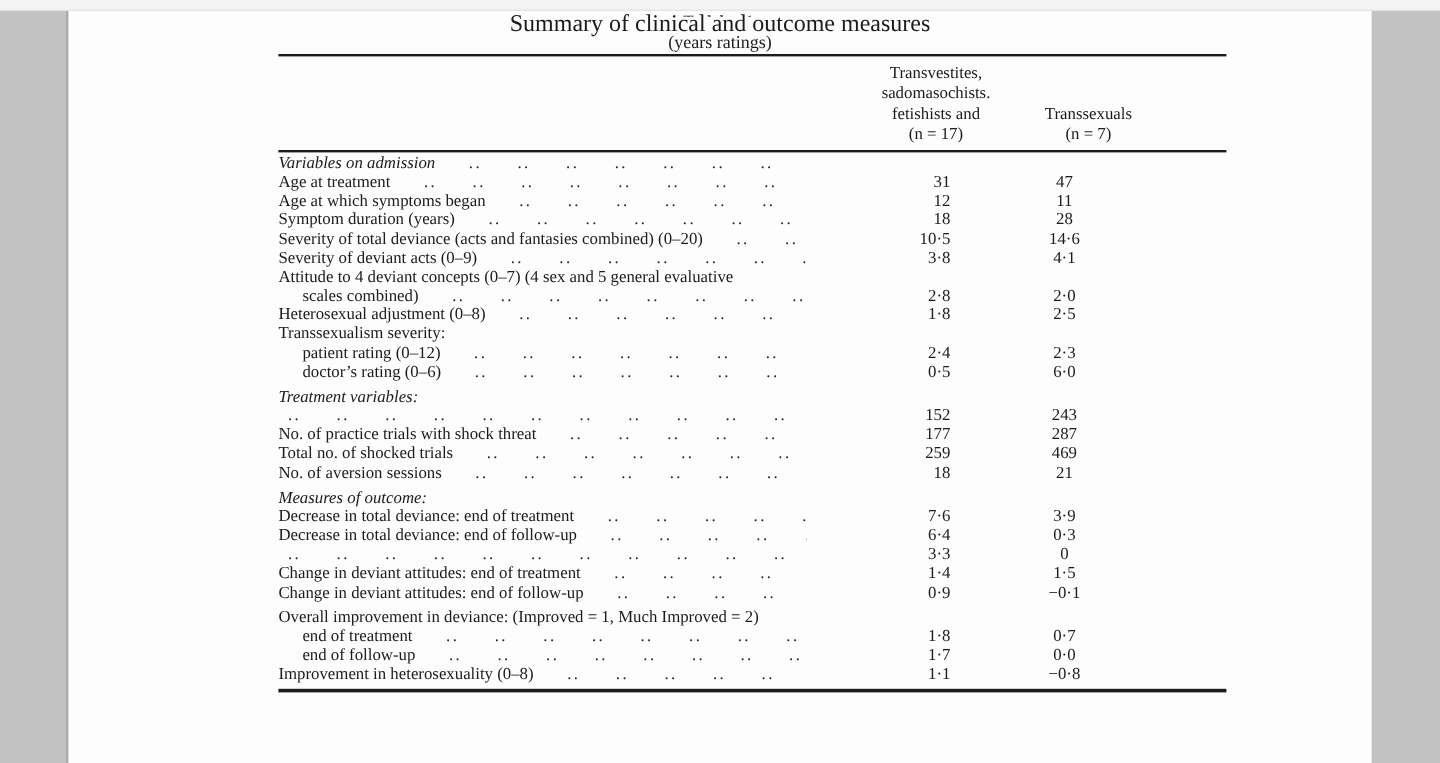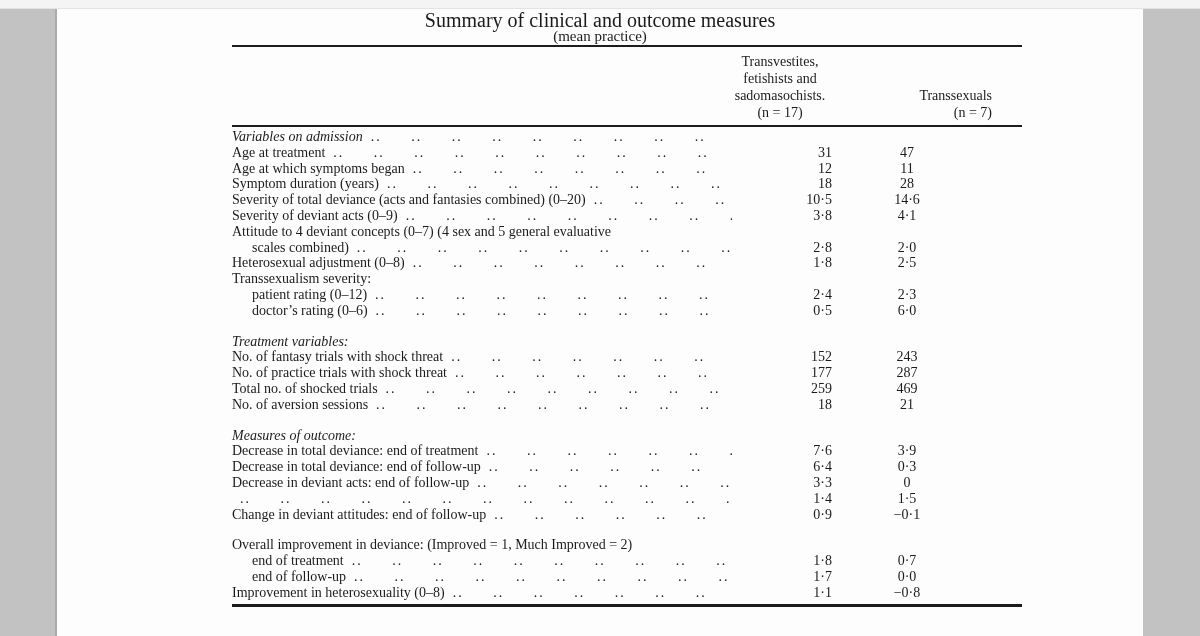--- a/index.html
+++ b/index.html
@@ -15,25 +15,25 @@
 
   .titleblock { position:absolute; left:0; top:3px; width:100%; text-align:center; }
   .title-main { font-size:20px; line-height:16px; }
   .title-sub  { font-size:15px; line-height:16px; }
 
   .datatable { position:absolute; left:175px; top:36px; width:790px; }
   .datatable { border-top:2px solid #1c1c1c; }
 
   .thead { position:relative; height:80px; border-bottom:2px solid #1c1c1c; font-size:14px; line-height:17px; }
   .hcol1 { position:absolute; left:448px; top:6px; width:200px; text-align:center; }
-  .hcol2 { position:absolute; left:590px; top:40px; width:170px; text-align:right; }
+  .hcol2 { position:absolute; left:590px; top:40px; width:170px; text-align:center; }
 
   .tbody { padding:2px 0 3px 0; border-bottom:3px solid #1c1c1c; font-size:14px; }
-  .row { display:flex; align-items:baseline; height:15.8px; white-space:nowrap; }
-  .row.gap { margin-top:15px; }
+  .row { display:flex; align-items:baseline; height:15.8px; white-space:nowrap;gap:20px; }
+  .row.gap { margin-top:5px; }
   .lbl { flex:0 1 auto; }
   .lbl.italic { font-style:italic; }
   .lbl.ind1 { padding-left:20px; }
   .ldr { flex:1 1 0; overflow:hidden; margin-left:8px; letter-spacing:2px; word-spacing:24px; color:#222; }
   .ldr.off { visibility:hidden; }
   .c1 { flex:0 0 100px; text-align:right;font-family:Liberation Serif, serif; }
   .c2 { flex:0 0 150px; text-align:center; }
   .sp { flex:0 0 40px; }
 </style>
 </head>
@@ -42,29 +42,29 @@
 <div class="topstrip"></div>
 
 <div class="sheet">
 
   <div class="remnant">
     <span>Table 1</span>
   </div>
 
   <div class="titleblock">
     <div class="title-main">Summary of clinical and outcome measures</div>
-    <div class="title-sub">(mean practice)</div>
+    <div class="title-sub">(years ratings)</div>
   </div>
 
   <div class="datatable">
     <div class="thead">
       <div class="hcol1">
         <div>Transvestites,</div>
+        <div>sadomasochists.</div>
         <div>fetishists and</div>
-        <div>sadomasochists.</div>
         <div>(n = 17)</div>
       </div>
       <div class="hcol2">
         <div>Transsexuals</div>
         <div>(n = 7)</div>
       </div>
     </div>
     <div class="tbody" id="tbody">
         <div class="row">
           <span class="lbl italic">Variables on admission</span>
@@ -151,21 +151,20 @@
           <span class="sp"></span>
         </div>
         <div class="row gap">
           <span class="lbl italic">Treatment variables:</span>
           <span class="ldr off"></span>
           <span class="c1"></span>
           <span class="c2"></span>
           <span class="sp"></span>
         </div>
         <div class="row">
-          <span class="lbl">No. of fantasy trials with shock threat</span>
           <span class="ldr">.. .. .. .. .. .. .. .. .. .. .. .. .. .. .. .. .. .. .. .. .. .. .. .. .. .. .. ..</span>
           <span class="c1">152</span>
           <span class="c2">243</span>
           <span class="sp"></span>
         </div>
         <div class="row">
           <span class="lbl">No. of practice trials with shock threat</span>
           <span class="ldr">.. .. .. .. .. .. .. .. .. .. .. .. .. .. .. .. .. .. .. .. .. .. .. .. .. .. .. ..</span>
           <span class="c1">177</span>
           <span class="c2">287</span>
@@ -200,27 +199,27 @@
           <span class="sp"></span>
         </div>
         <div class="row">
           <span class="lbl">Decrease in total deviance: end of follow-up</span>
           <span class="ldr">.. .. .. .. .. .. .. .. .. .. .. .. .. .. .. .. .. .. .. .. .. .. .. .. .. .. .. ..</span>
           <span class="c1">6·4</span>
           <span class="c2">0·3</span>
           <span class="sp"></span>
         </div>
         <div class="row">
-          <span class="lbl">Decrease in deviant acts: end of follow-up</span>
           <span class="ldr">.. .. .. .. .. .. .. .. .. .. .. .. .. .. .. .. .. .. .. .. .. .. .. .. .. .. .. ..</span>
           <span class="c1">3·3</span>
           <span class="c2">0</span>
           <span class="sp"></span>
         </div>
         <div class="row">
+          <span class="lbl">Change in deviant attitudes: end of treatment</span>
           <span class="ldr">.. .. .. .. .. .. .. .. .. .. .. .. .. .. .. .. .. .. .. .. .. .. .. .. .. .. .. ..</span>
           <span class="c1">1·4</span>
           <span class="c2">1·5</span>
           <span class="sp"></span>
         </div>
         <div class="row">
           <span class="lbl">Change in deviant attitudes: end of follow-up</span>
           <span class="ldr">.. .. .. .. .. .. .. .. .. .. .. .. .. .. .. .. .. .. .. .. .. .. .. .. .. .. .. ..</span>
           <span class="c1">0·9</span>
           <span class="c2">−0·1</span>

